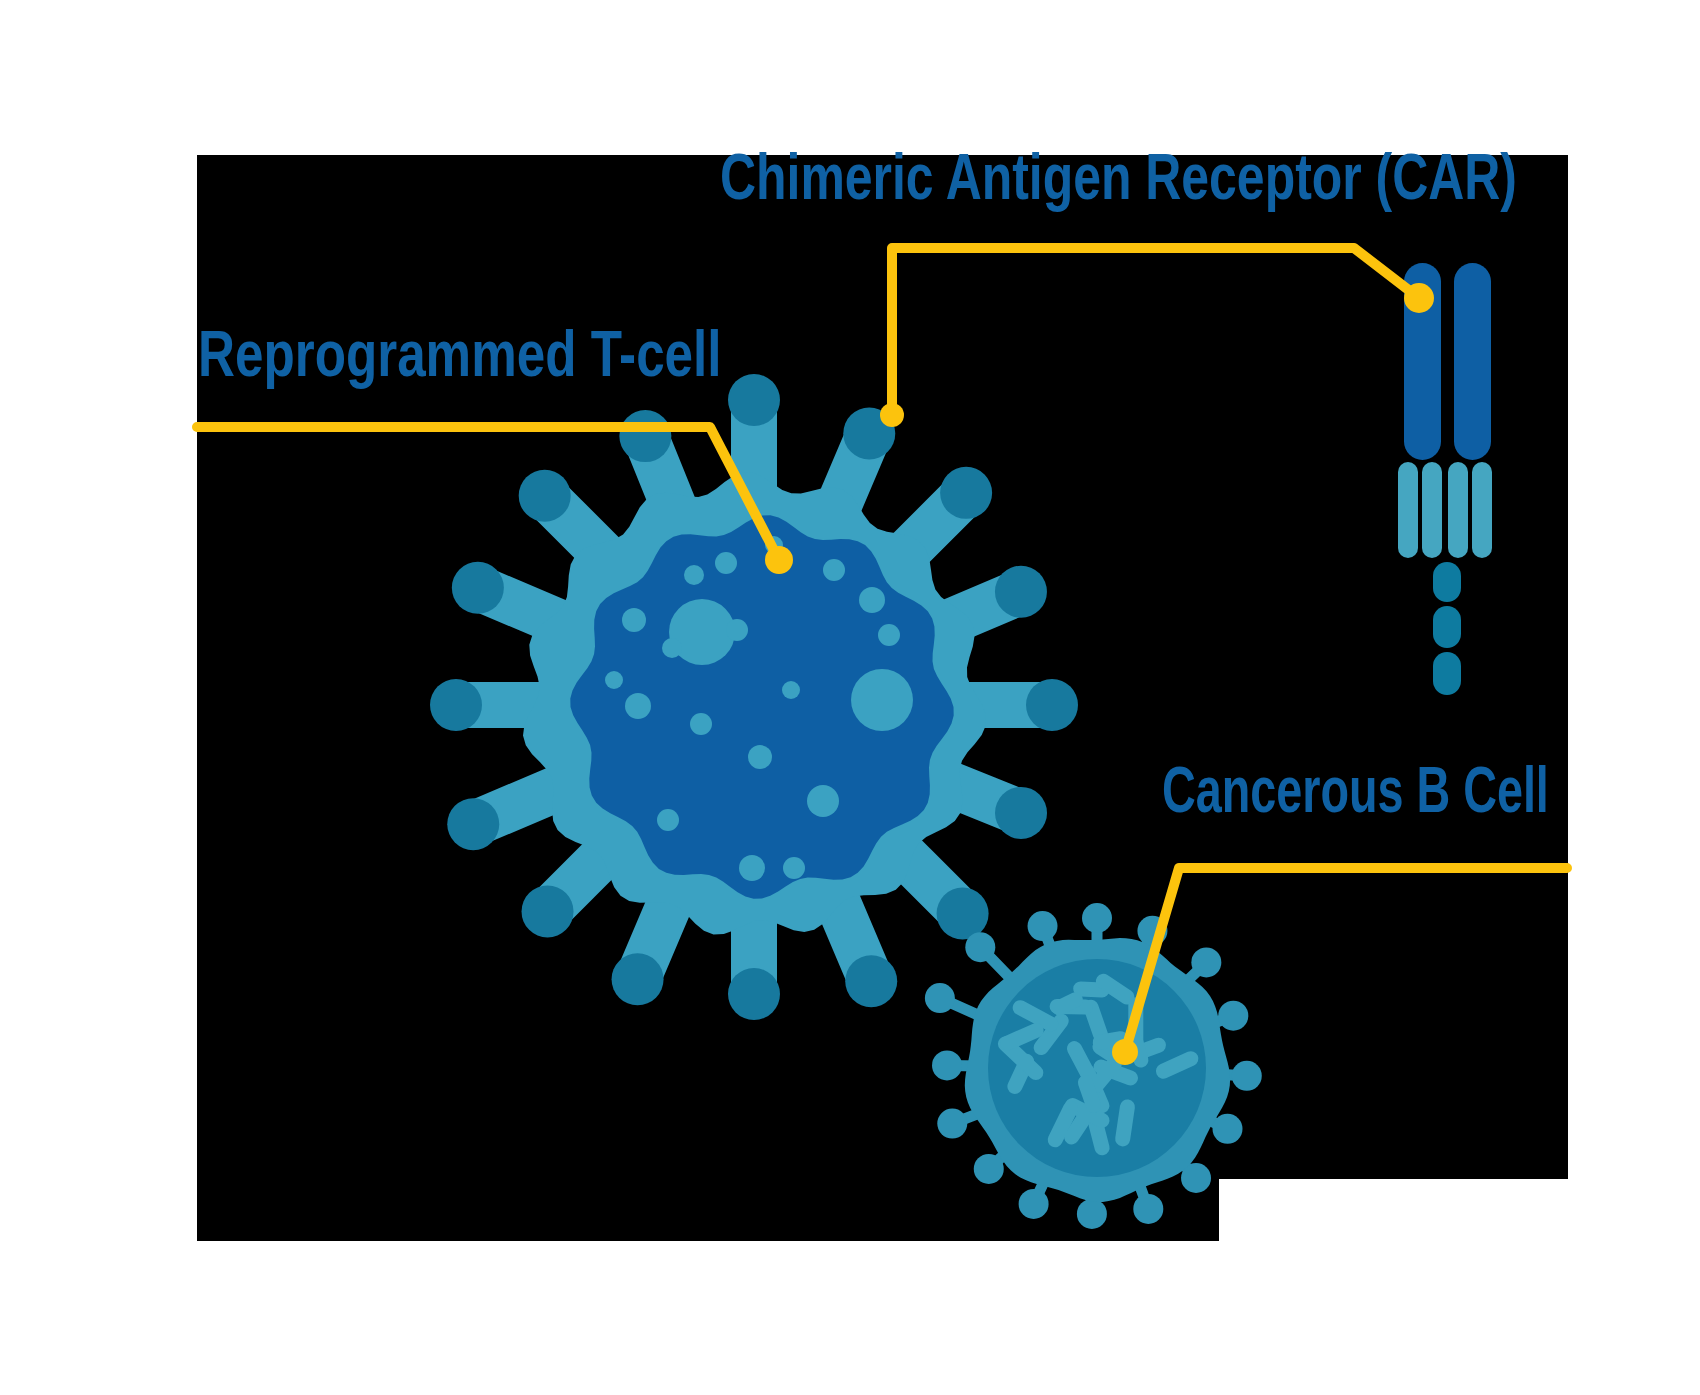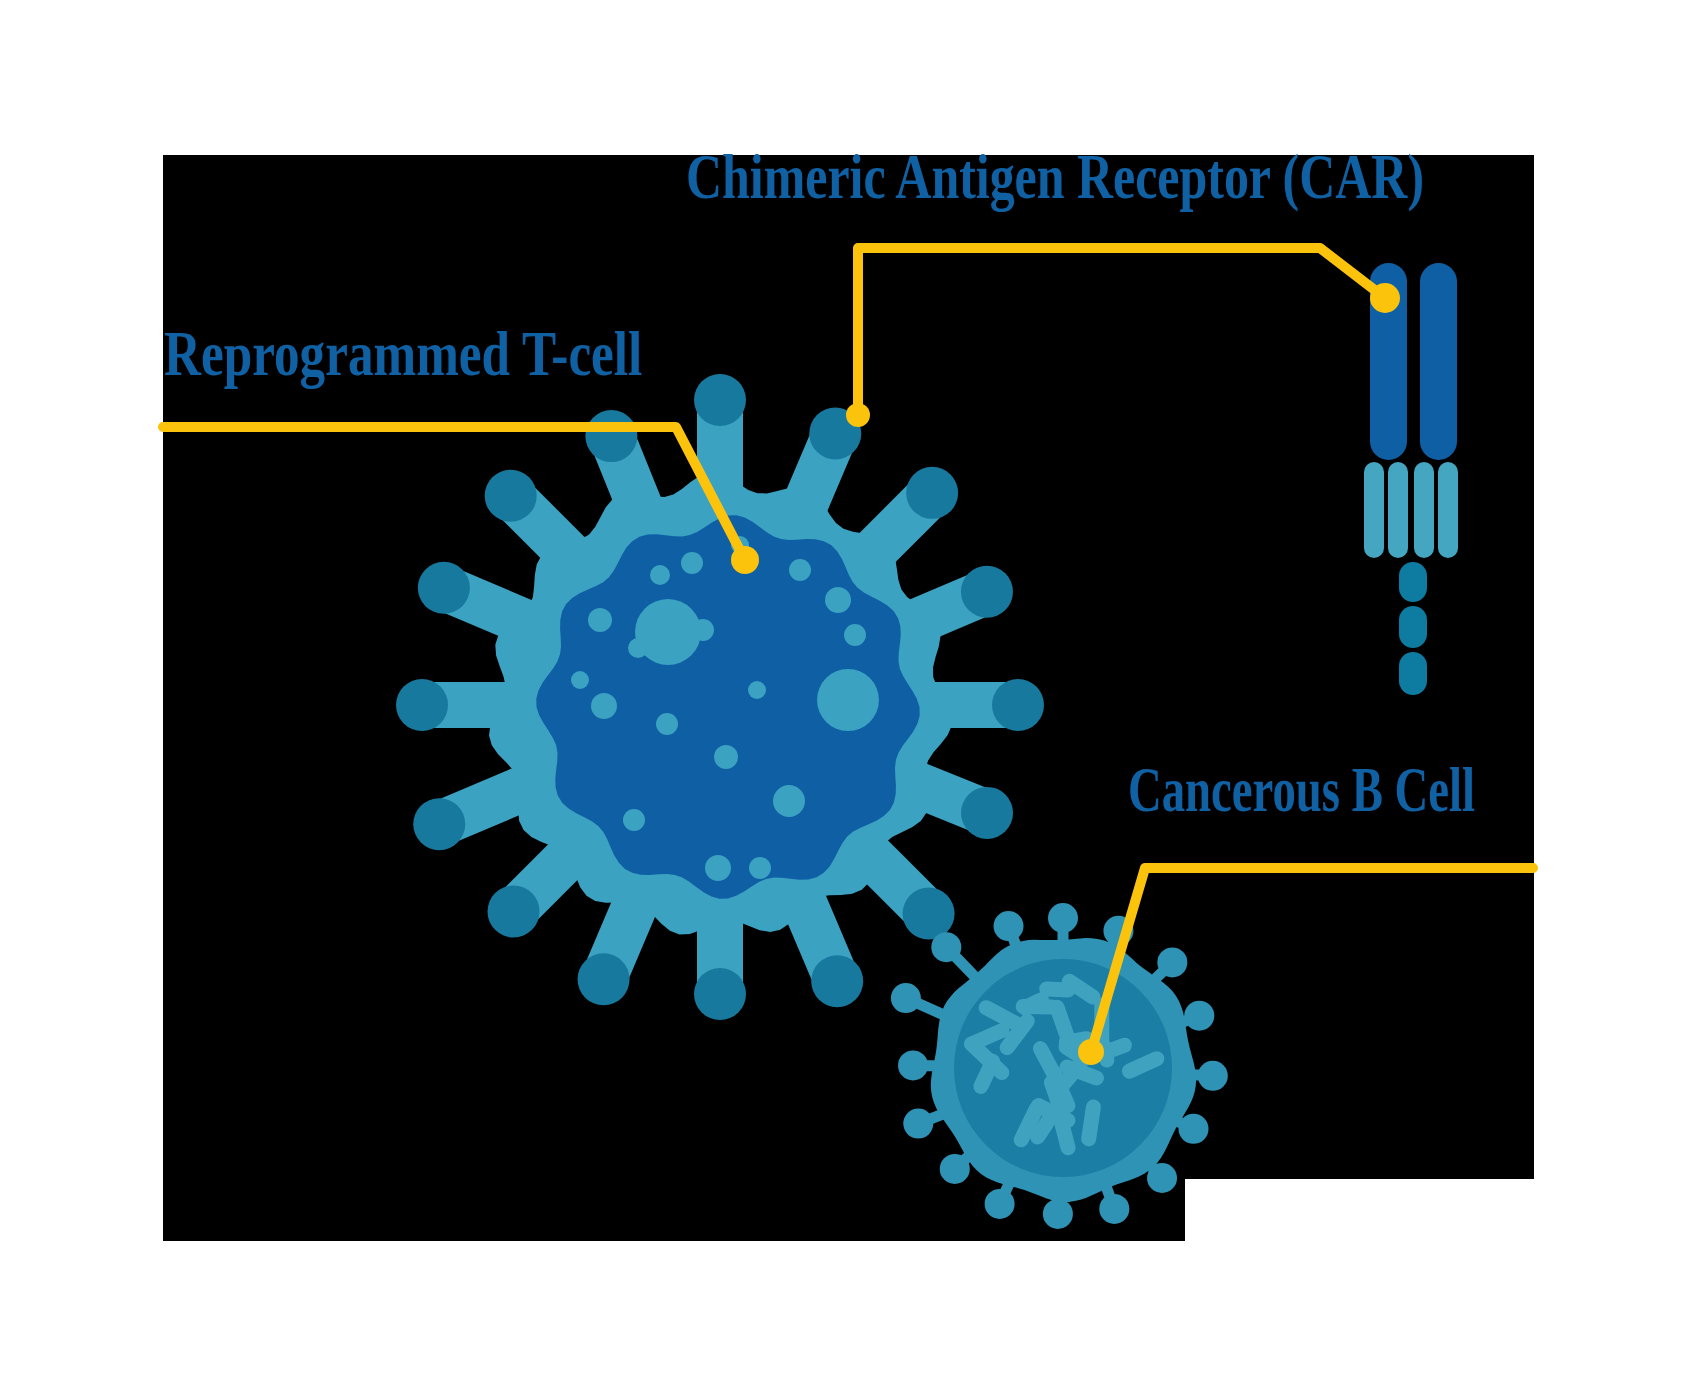--- a/index.html
+++ b/index.html
@@ -1,21 +1,22 @@
 <!DOCTYPE html>
 <html style="--label-color: #0f61a4; --page-bg: #ffffff;"><head>
 <meta charset="utf-8">
 <style>
   html,body{margin:0;padding:0;background:#fff;}
   .canvas{
     position:relative;
     width:1632px;height:1395px;
     background:var(--page-bg,#ffffff);
     overflow:hidden;
-    font-family:Liberation Serif, serif;
+    font-family:Liberation Sans, sans-serif;
+    margin-left:34px;
   }
   #scene{position:absolute;left:0;top:0;}
   .cell-label{
     position:absolute;
     font-weight:bold;
     font-size:64px;
     line-height:1;
     color:var(--label-color,#0f61a4);
     white-space:nowrap;
     transform-origin:0 0;

